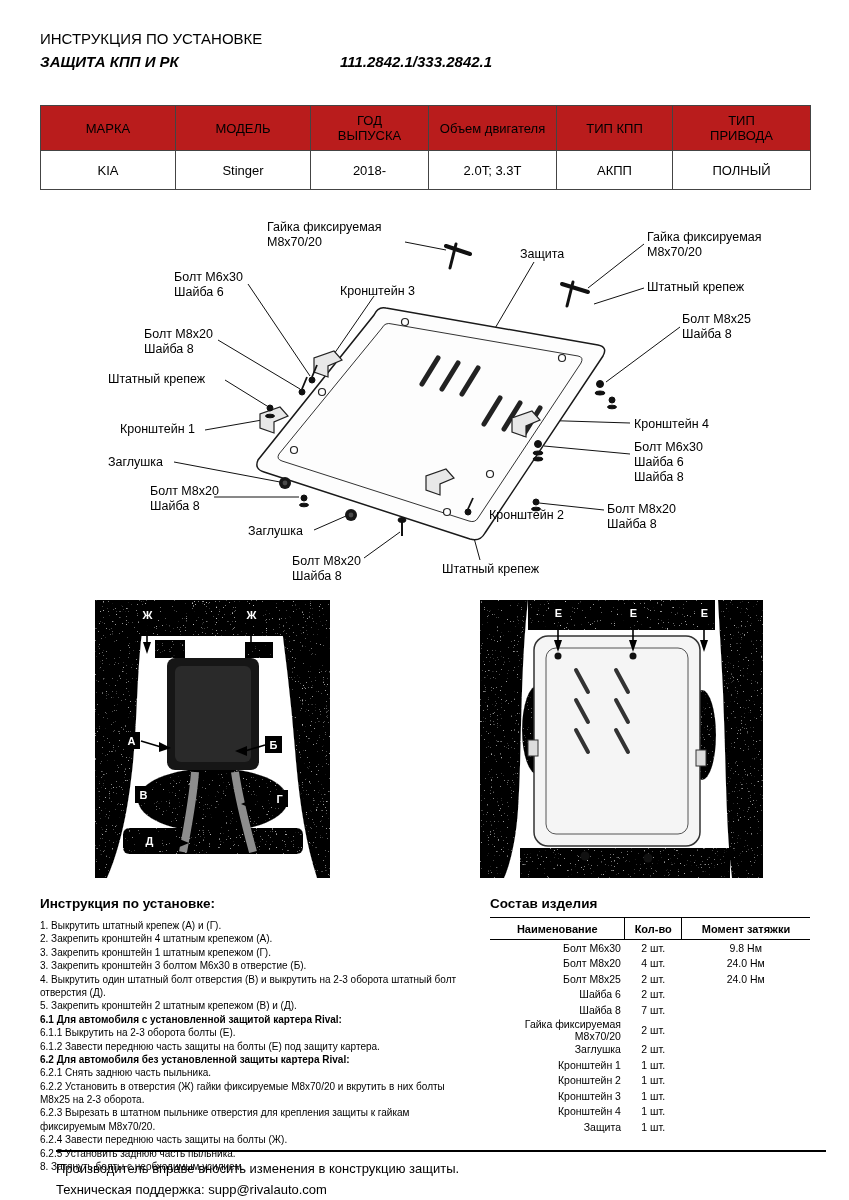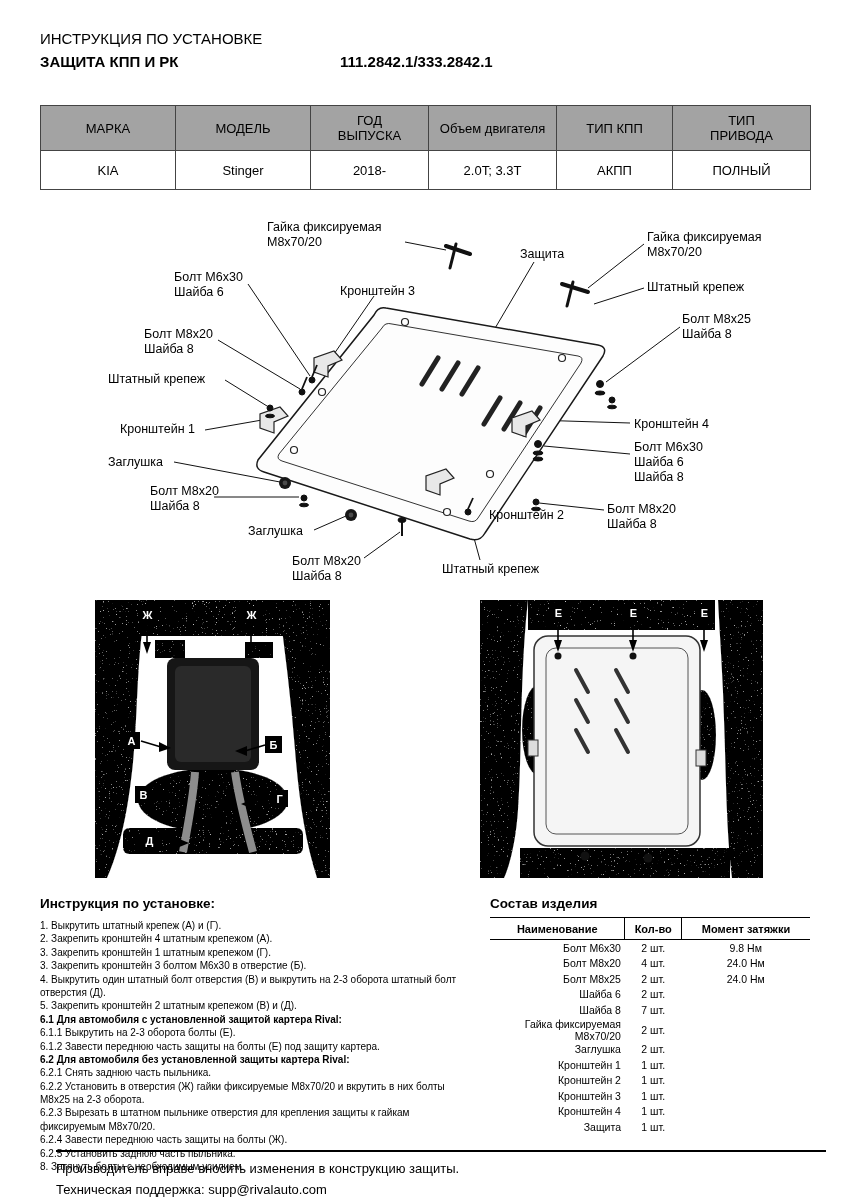--- a/index.html
+++ b/index.html
@@ -5,26 +5,26 @@
   html,body{margin:0;padding:0;background:#888;}
   .page{
     position:relative;width:849px;height:1200px;margin:0 auto;
     background:#ffffff;color:#000;
     font-family:"Liberation Sans", sans-serif;
     overflow:hidden;
   }
   
   .header{position:absolute;left:40px;top:30px;width:770px;}
   .h-line1{font-size:15px;}
-  .h-line2{position:relative;margin-top:6px;font-size:15px;font-weight:bold;height:18px;}
+  .h-line2{position:relative;margin-top:6px;font-size:15px;font-weight:bold;height:18px;font-style:italic;}
   .h-line2 .part-no{position:absolute;left:300px;top:0;}
   
   .spec{position:absolute;left:40px;top:105px;width:770px;border-collapse:collapse;table-layout:fixed;}
   .spec th,.spec td{border:1px solid #444;text-align:center;font-size:13px;padding:0 4px;}
-  .spec th{background:#a3a3a3;font-weight:normal;height:44px;white-space:pre-line;}
+  .spec th{background:#b91c1c;font-weight:normal;height:44px;white-space:pre-line;}
   .spec td{height:38px;}
   
   .diagram{position:absolute;left:0;top:212px;width:849px;height:392px;margin-left:22px;}
   .diagram svg{position:absolute;left:0;top:0;}
   .callout{position:absolute;font-size:12.5px;line-height:1.18;white-space:pre-line;}
   
   .photos{position:absolute;left:0;top:600px;width:849px;height:282px;}
   .photo{position:absolute;top:0;height:278px;}
   .photo-left{left:95px;width:235px;}
   .photo-right{left:480px;width:283px;}

